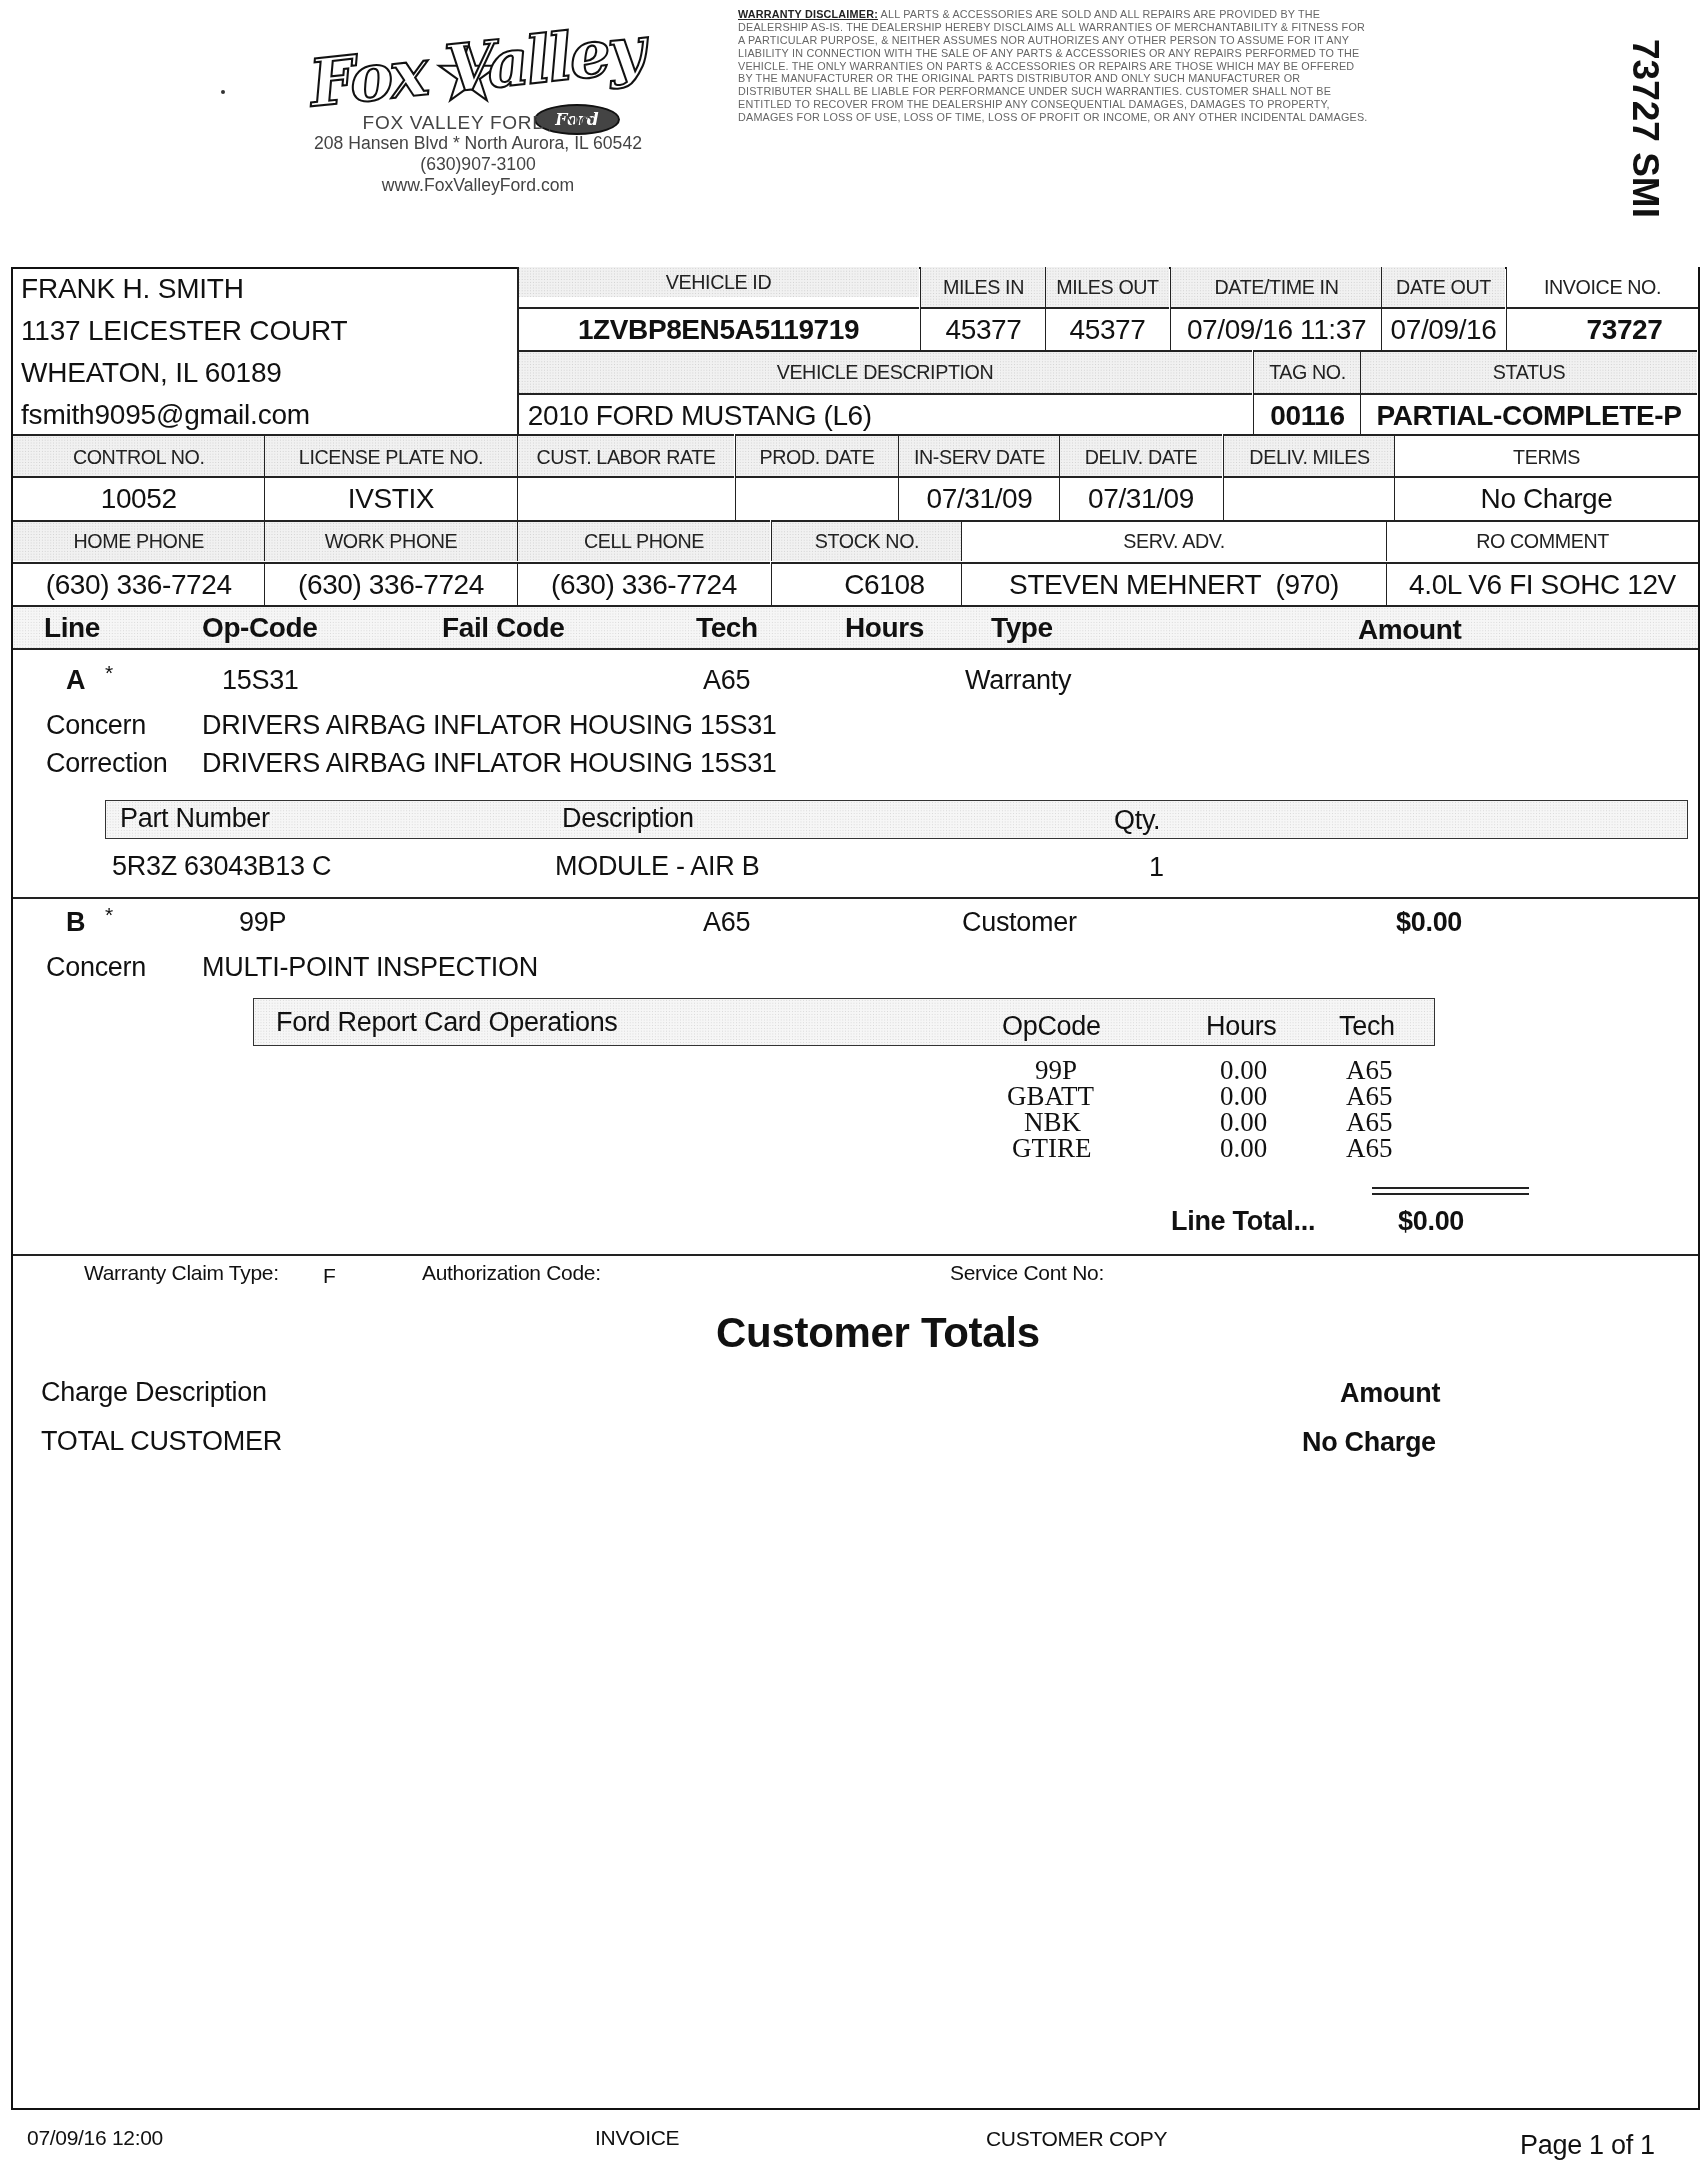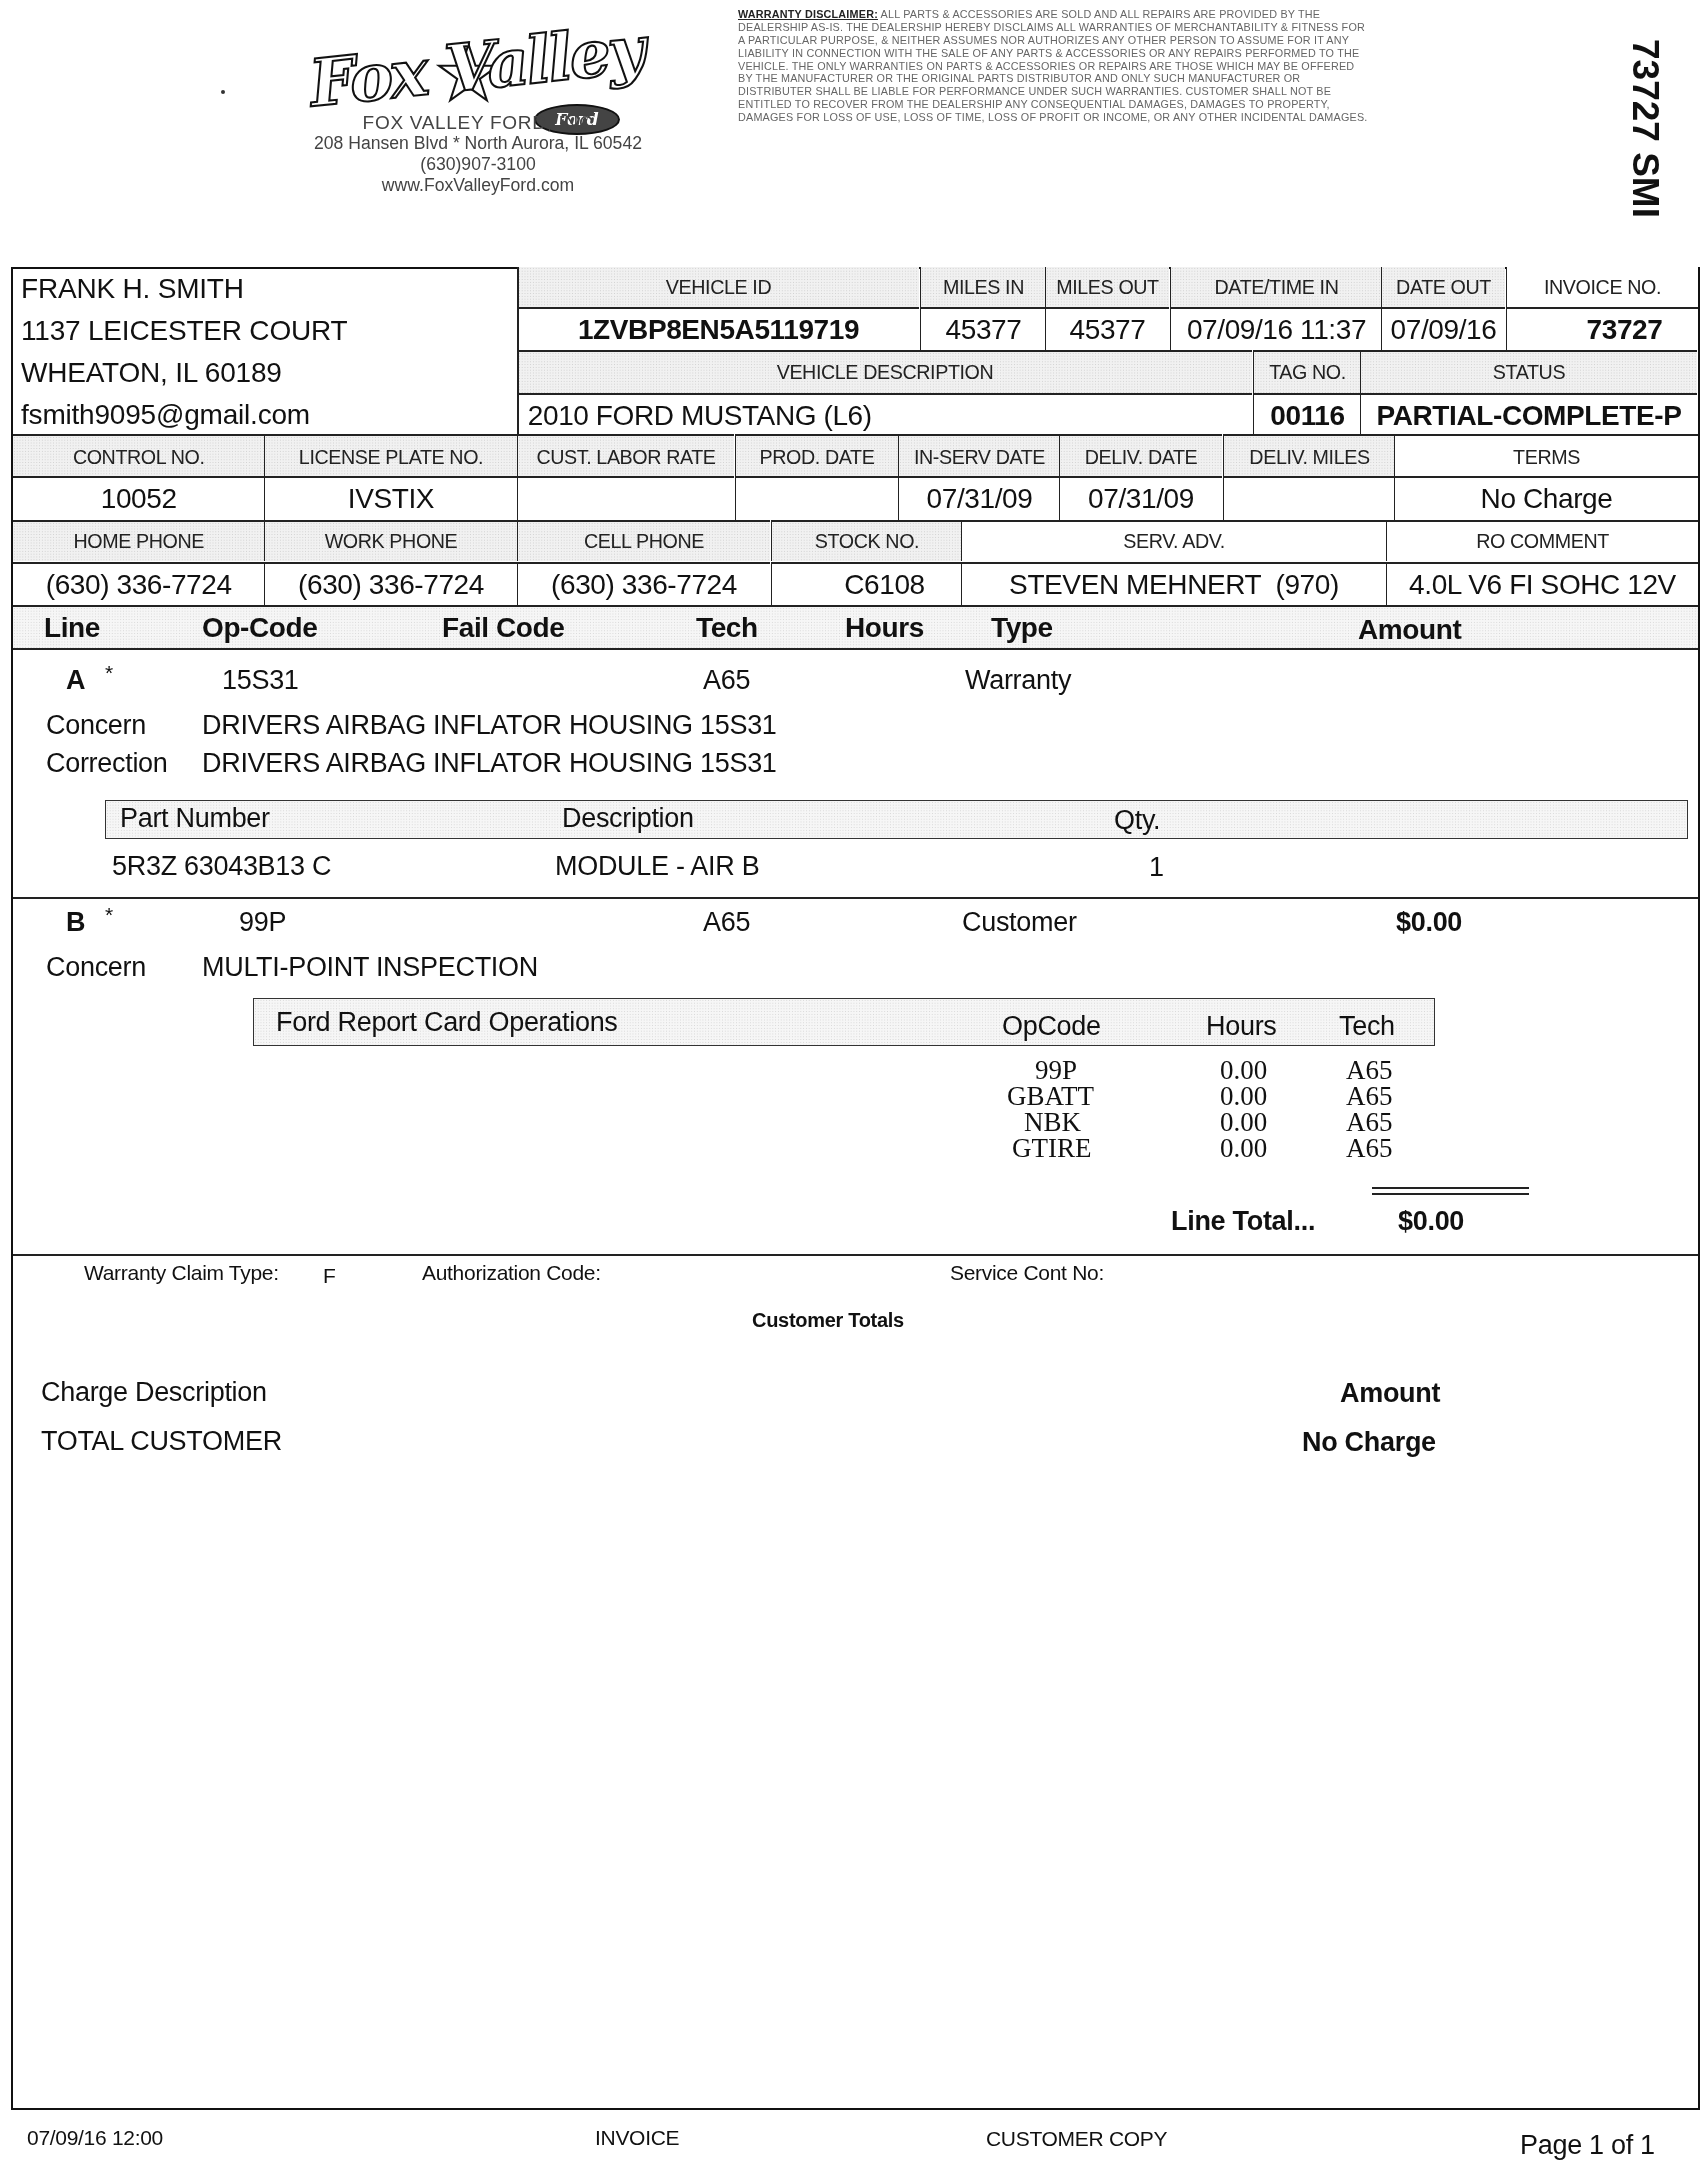--- a/index.html
+++ b/index.html
@@ -73,21 +73,21 @@
 
 <div>
   <div class="cust-line" style="top:273px;">FRANK H. SMITH</div>
   <div class="cust-line" style="top:315px;">1137 LEICESTER COURT</div>
   <div class="cust-line" style="top:357px;">WHEATON, IL 60189</div>
   <div class="cust-line" style="top:399px;">fsmith9095@gmail.com</div>
 </div>
 
 <div>
 
-  <div class="cell lbl" style="left:517px; top:267px; width:402px; height:41px; border-top:none;">VEHICLE ID</div>
+  <div class="cell lbl" style="left:517px; top:267px; width:402px; height:30px; border-top:none;">VEHICLE ID</div>
   <div class="cell lbl" style="left:920px; top:267px; width:126px; height:41px; border-top:none;">MILES IN</div>
   <div class="cell lbl" style="left:1045px; top:267px; width:124px; height:41px; border-top:none;">MILES OUT</div>
   <div class="cell lbl" style="left:1170px; top:267px; width:212px; height:41px; border-top:none;">DATE/TIME IN</div>
   <div class="cell lbl" style="left:1381px; top:267px; width:124px; height:41px; border-top:none;">DATE OUT</div>
   <div class="cell lbl" style="left:1506px; top:267px; width:192px; height:41px; border-top:none; background:#fff; background-image:none;">INVOICE NO.</div>
 
   <div class="cell val bold" style="left:517px; top:307px; width:402px; height:44px;">1ZVBP8EN5A5119719</div>
   <div class="cell val" style="left:920px; top:307px; width:126px; height:44px;">45377</div>
   <div class="cell val" style="left:1045px; top:307px; width:124px; height:44px;">45377</div>
   <div class="cell val" style="left:1170px; top:307px; width:212px; height:44px;">07/09/16 11:37</div>
@@ -221,21 +221,21 @@
 <div class="hline" style="left:12.7px; top:1254px; width:1685px; height:2.1px;"></div>
 
 <div>
   <div class="t small" style="left:84px; top:1261px;">Warranty Claim Type:</div>
   <div class="t small" style="left:323px; top:1264px;">F</div>
   <div class="t small" style="left:422px; top:1261px;">Authorization Code:</div>
   <div class="t small" style="left:950px; top:1261px;">Service Cont No:</div>
 </div>
 
 <div>
-  <div class="t tb" style="left:716px; top:1309px; font-size:20px;margin-left:36px;">Customer Totals</div>
+  <div class="t tb" style="left:716px; top:1309px; font-size:42px;">Customer Totals</div>
   <div class="t" style="left:41px; top:1377px;">Charge Description</div>
   <div class="t tb" style="left:1340px; top:1378px;">Amount</div>
   <div>
     <div class="t" style="left:41px; top:1426px;">TOTAL CUSTOMER</div>
     <div class="t tb" style="left:1302px; top:1427px;">No Charge</div>
   </div>
 </div>
 
 <div>
   <div class="t small" style="left:27px; top:2126px;">07/09/16 12:00</div>

